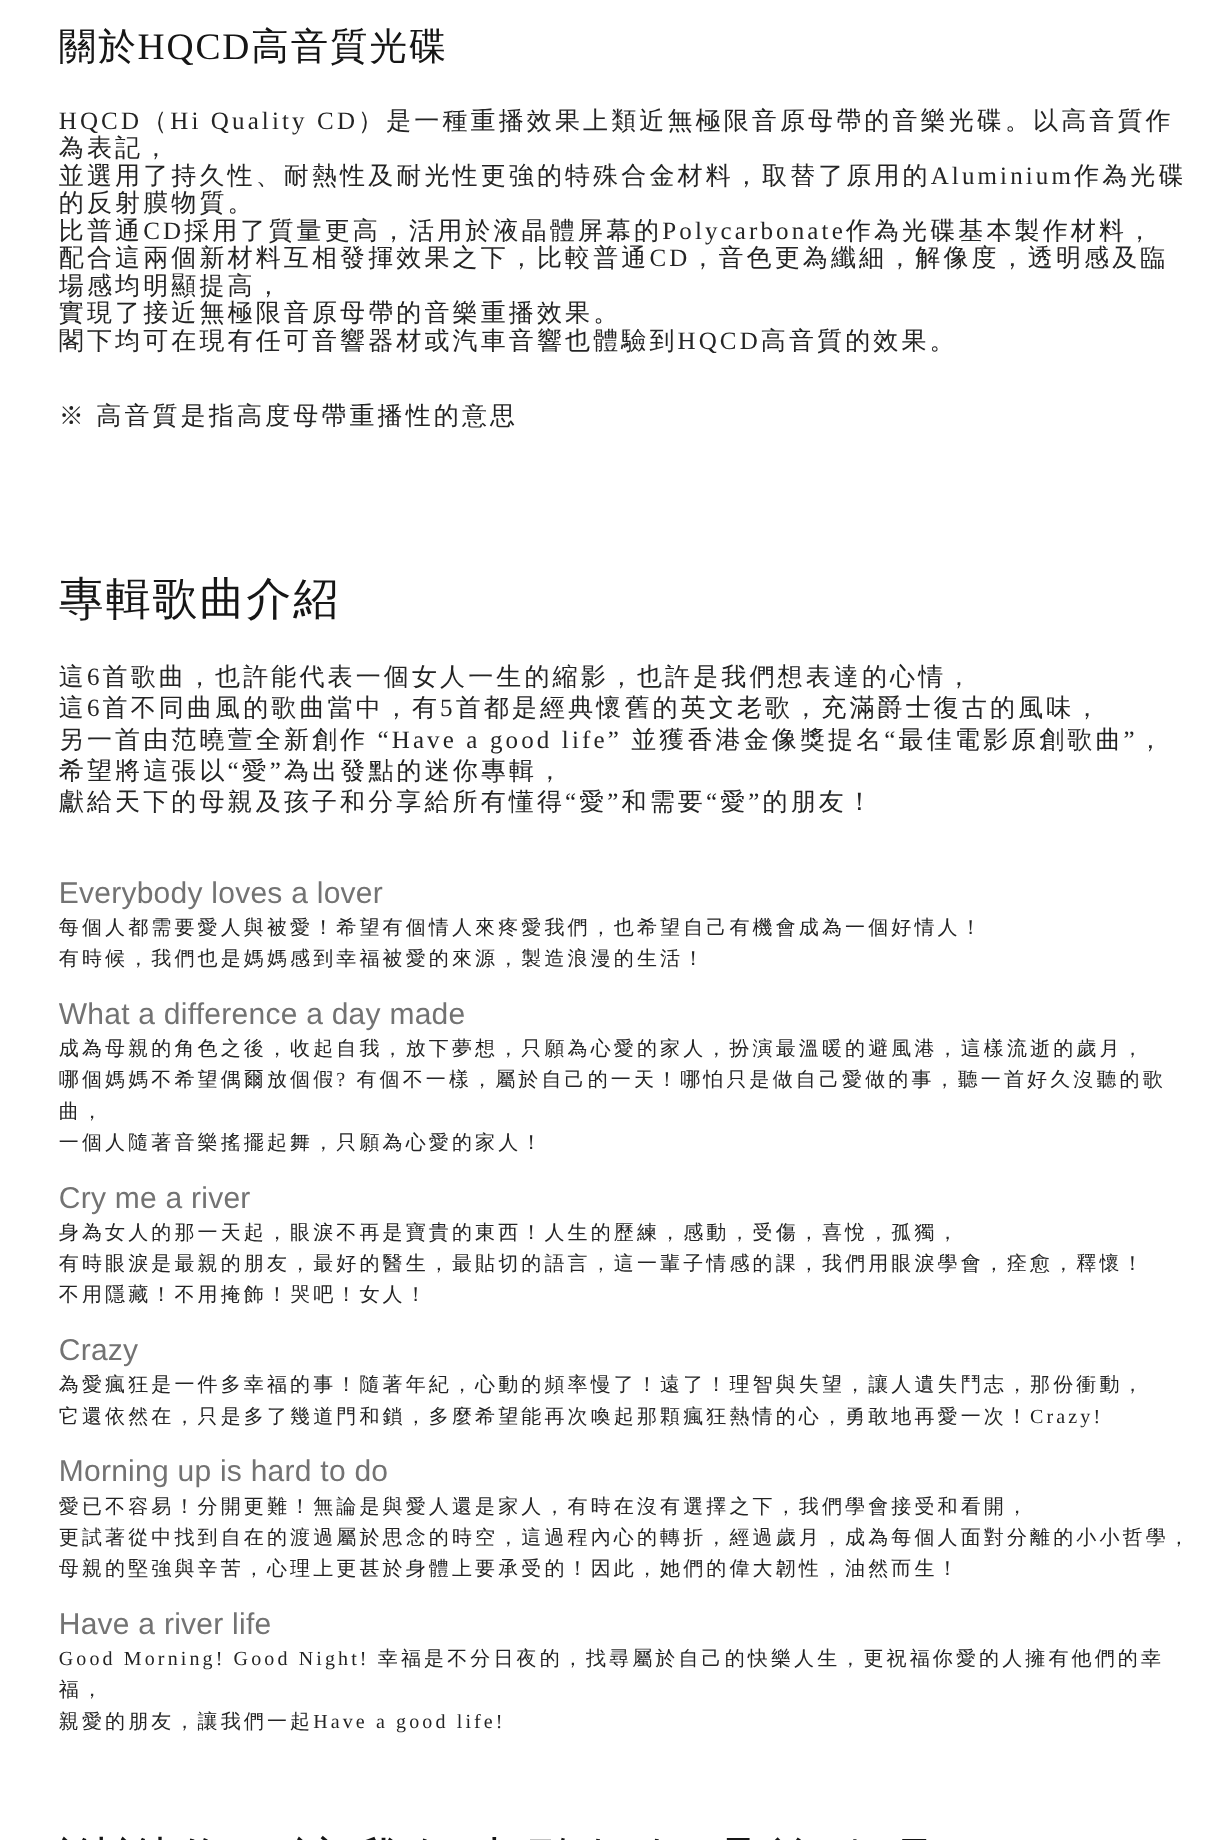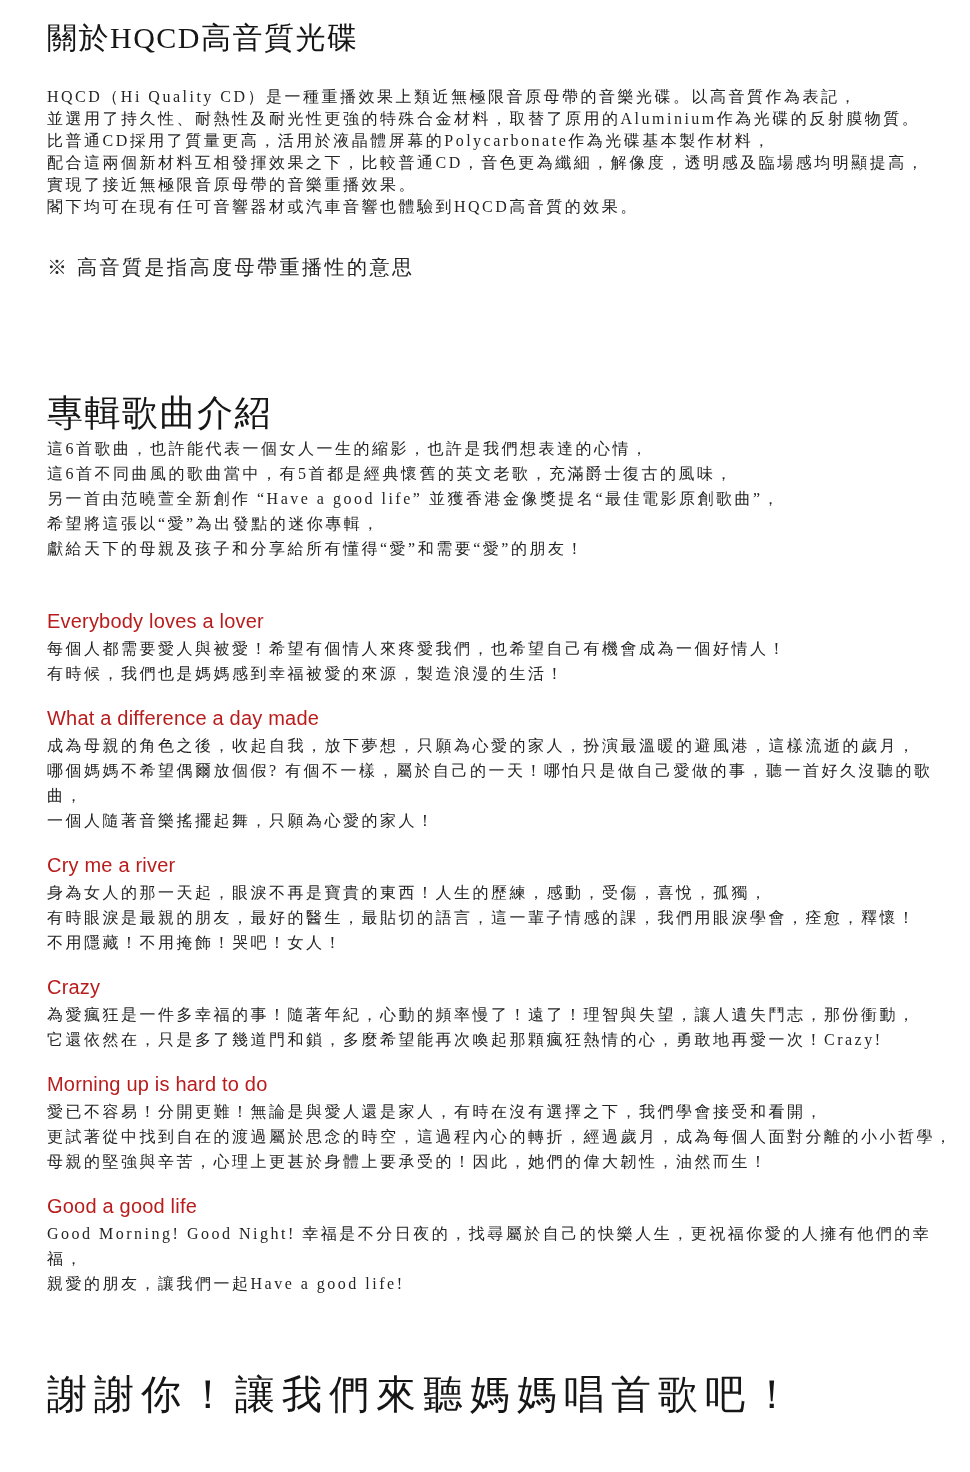--- a/index.html
+++ b/index.html
@@ -34,46 +34,46 @@
     font-size: 36px;
     font-weight: normal;
     letter-spacing: 1.5px;
     line-height: 46px;
     color: #161616;
   }
   
   .para { margin: 0; }
   .para .ln {
     margin: 0;
-    font-size: 16px;
+    font-size: 20px;
     letter-spacing: 2.5px;
     color: #242424;
   }
   .para-tight { margin-top: 26px; }
   .para-tight .ln { line-height: 22px; }
   .note {
     margin: 38px 0 0 0;
     font-size: 20px;
     letter-spacing: 2.5px;
     line-height: 22px;
     color: #242424;
   }
-  .para-loose { }
+  .para-loose { margin-top: 28px; }
   .para-loose .ln { line-height: 25px; }
   
   .songs { margin-top: 50px; }
   .song { margin: 0 0 22px 0; }
   .song-title {
     margin: 0 0 5px 0;
     font-family: "Liberation Sans", "DejaVu Sans", sans-serif;
-    font-size: 20px;
+    font-size: 24px;
     font-weight: normal;
     letter-spacing: 0.2px;
     line-height: 20px;
-    color: #b91c1c;
+    color: #737373;
   }
   .song .ln {
     margin: 0;
     font-size: 16px;
     letter-spacing: 2.5px;
     line-height: 25px;
     color: #242424;
   }
   
   .footer { margin-top: 70px; }
@@ -143,21 +143,21 @@
       </article>
 
       <article class="song">
         <h3 class="song-title">Morning up is hard to do</h3>
         <p class="ln">愛已不容易！分開更難！無論是與愛人還是家人，有時在沒有選擇之下，我們學會接受和看開，</p>
         <p class="ln">更試著從中找到自在的渡過屬於思念的時空，這過程內心的轉折，經過歲月，成為每個人面對分離的小小哲學，</p>
         <p class="ln">母親的堅強與辛苦，心理上更甚於身體上要承受的！因此，她們的偉大韌性，油然而生！</p>
       </article>
 
       <article class="song">
-        <h3 class="song-title">Good a good life</h3>
+        <h3 class="song-title">Have a river life</h3>
         <p class="ln">Good Morning! Good Night! 幸福是不分日夜的，找尋屬於自己的快樂人生，更祝福你愛的人擁有他們的幸福，</p>
         <p class="ln">親愛的朋友，讓我們一起Have a good life!</p>
       </article>
 
     </div>
   </section>
 
   <footer class="footer">
     <div class="headline">謝謝你！讓我們來聽媽媽唱首歌吧！</div>
 

